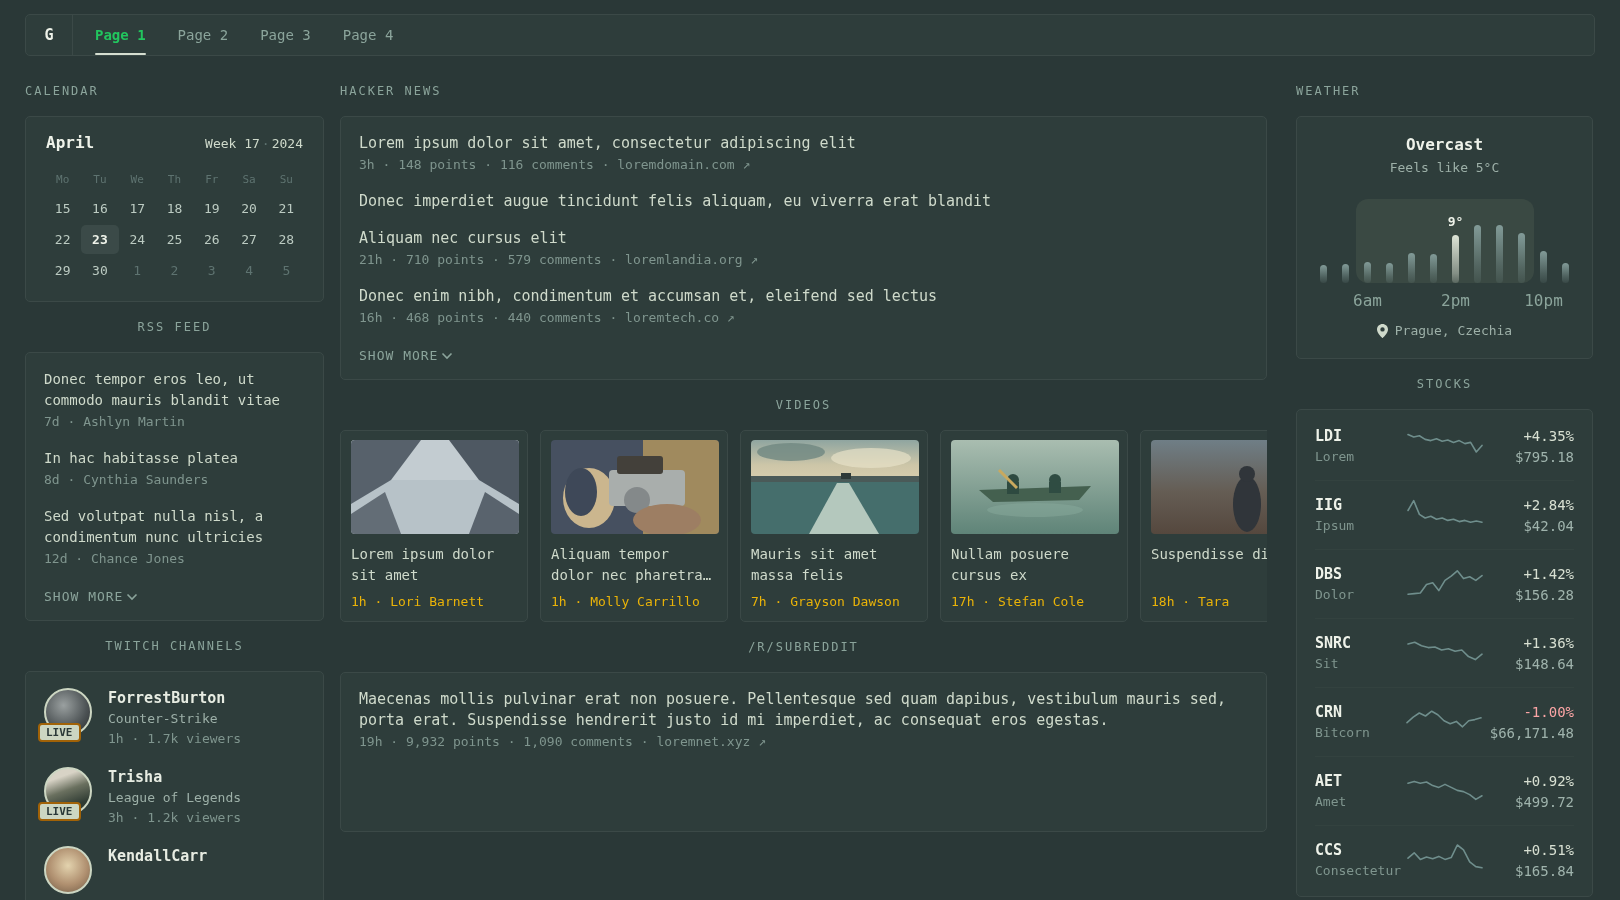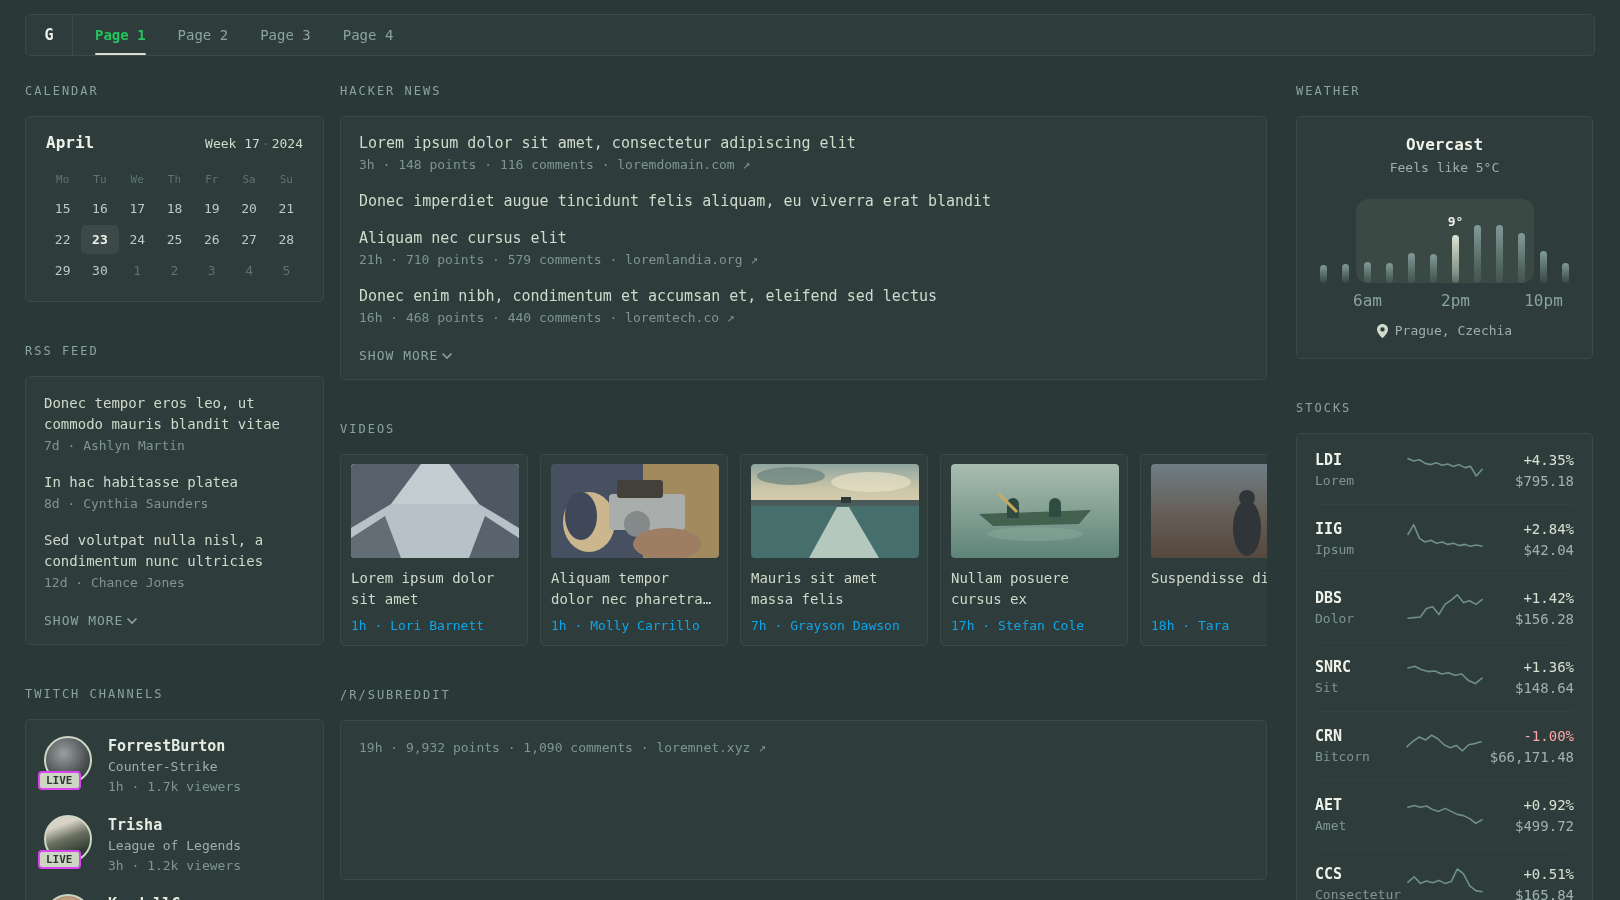--- a/index.html
+++ b/index.html
@@ -33,21 +33,21 @@
   .columns {
     display:flex; padding:0 25px; align-items:flex-start;
   }
   .col-left  { width:299px; margin-right:16px; flex:none; }
   .col-mid   { width:927px; margin-right:29px; flex:none; }
   .col-right { width:297px; flex:none; }
   .section-title {
     margin-top:28px; margin-bottom:18px;
     color:#8ba49b; font-size:12px; letter-spacing:2px;
   }
-  .section-title.gap { margin-top:42px; }
+  .section-title.gap { margin-top:18px;text-align:center; }
   .card {
     background:#2e3d3b; border:1px solid #3b4947; border-radius:5px;
     padding:16px 18px;
   }
   
   .cal-head { display:flex; justify-content:space-between; align-items:baseline; padding:0 2px; }
   .cal-month { color:#eef2e9; font-weight:bold; font-size:16px; }
   .cal-week { font-size:13px; color:#cfdacb; }
   .cal-week .sep { color:#5e7370; padding:0 2px; }
   .cal-grid { display:grid; grid-template-columns:repeat(7,1fr); row-gap:2px; margin-top:16px; text-align:center; }
@@ -68,34 +68,34 @@
   
   .tw-row { display:flex; gap:16px; margin-bottom:18px; cursor:pointer; }
   .tw-avatar-wrap { position:relative; width:48px; height:48px; flex:none; }
   .tw-avatar { width:48px; height:48px; border-radius:50%; border:2px solid #ccd6c2; }
   .tw-avatar.a1 { background:radial-gradient(circle at 40% 35%, #9aa0a0, #4c5254 60%, #26292b); }
   .tw-avatar.a2 { background:linear-gradient(160deg,#d8d3c6 22%,#6a705f 48%,#2f3b33 78%); }
   .tw-avatar.a3 { background:radial-gradient(circle at 50% 40%, #e3d3ae, #b09070 55%, #6f5a44); }
   .live-badge {
     position:absolute; left:-6px; bottom:-6px;
     background:#ccd6c2; color:#2a3837; font-size:11px; font-weight:bold;
-    padding:1px 6px; border-radius:4px; border:2px solid #d946ef;
+    padding:1px 6px; border-radius:4px; border:2px solid #a16207;
   }
   .tw-name { color:#e7ece2; font-weight:bold; font-size:15px; line-height:20px; }
   .tw-game { color:#9db0a8; font-size:13px; line-height:21px; }
   .tw-meta { color:#7f958e; font-size:13px; line-height:20px; }
   
   .videos-row { display:flex; gap:12px; overflow:hidden; }
   .video-card {
     width:188px; flex:none; background:#2e3d3b; border:1px solid #3b4947;
     border-radius:5px; padding:9px 10px 12px 10px; cursor:pointer;
   }
   .thumb { width:168px; height:94px; border-radius:4px; overflow:hidden; display:block; }
   .v-title { margin-top:10px; color:#cfdacb; font-size:14px; line-height:21px; height:42px; overflow:hidden; }
-  .v-meta { margin-top:8px; color:#0ea5e9; font-size:13px; white-space:nowrap; overflow:hidden; }
+  .v-meta { margin-top:8px; color:#eab308; font-size:13px; white-space:nowrap; overflow:hidden; }
   
   .weather-card { text-align:center; padding:18px 16px 20px 16px; }
   .w-cond { color:#eef2e9; font-weight:bold; font-size:16px; }
   .w-feels { color:#9db0a8; font-size:13px; margin-top:6px; }
   .w-chart {
     position:relative; width:254px; height:80px; margin:28px auto 0 auto;
     display:flex; justify-content:space-between; align-items:flex-end;
   }
   .w-day-rect {
     position:absolute; left:38px; width:178px; top:-4px; bottom:0;
@@ -361,20 +361,21 @@
         </svg>
         <div class="v-title">Suspendisse diam</div>
         <div class="v-meta">18h · Tara</div>
       </div>
 
     </div>
 
     <div class="section-title gap">/R/SUBREDDIT</div>
     <div class="card" style="min-height:160px">
       <div class="feed-item">
+        <div class="item-title big">Maecenas mollis pulvinar erat non posuere. Pellentesque sed quam dapibus, vestibulum mauris sed, porta erat. Suspendisse hendrerit justo id mi imperdiet, ac consequat eros egestas.</div>
         <div class="item-meta"><span>19h · 9,932 points · 1,090 comments ·</span> <span class="domain">loremnet.xyz</span> <span>↗</span></div>
       </div>
     </div>
   </div>
 
   <div class="col-right">
 
     <div class="section-title">WEATHER</div>
     <div class="card weather-card">
       <div class="w-cond">Overcast</div>

